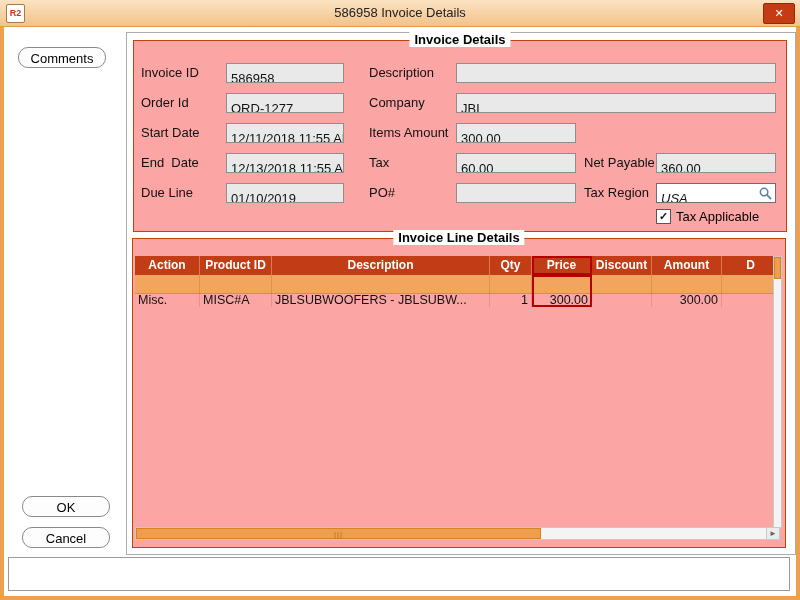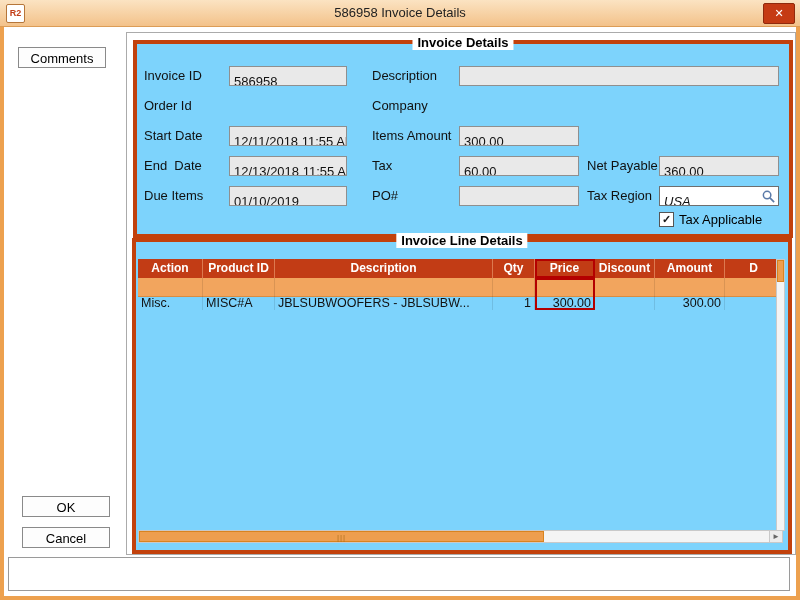--- a/index.html
+++ b/index.html
@@ -15,31 +15,31 @@
   .win-title{position:absolute;left:0;top:0;width:100%;height:26px;text-align:center;
     line-height:26px;font-size:13px;color:#222;}
   .close-btn{position:absolute;right:5px;top:3px;width:30px;height:19px;background:#C53B13;
     border:1px solid #8f2a0c;border-radius:2px;color:#fff;font-size:11px;text-align:center;
     line-height:19px;cursor:pointer;}
 
   
   .inner{position:absolute;left:4px;top:27px;width:792px;height:569px;background:#fff;}
 
   
-  .btn{position:absolute;background:#fdfdfd;border:1px solid #8a8a8a;border-radius:0;
+  .btn{position:absolute;background:#fdfdfd;border:1px solid #8a8a8a;border-radius:10px;
     font-size:13px;text-align:center;line-height:19px;height:21px;box-sizing:border-box;cursor:pointer;}
   .btn-comments{left:18px;top:47px;width:88px;}
   .btn-ok{left:22px;top:496px;width:88px;}
   .btn-cancel{left:22px;top:527px;width:88px;}
 
   
   .main-panel{position:absolute;left:126px;top:32px;width:668px;height:521px;
     border:1px solid #ababab;background:#fff;}
 
-  .groupbox{position:absolute;border:4px solid #c2410c;background:#7dd3fc;}
+  .groupbox{position:absolute;border:1px solid #c2410c;background:#fca5a5;}
   .gb1{left:133px;top:40px;width:652px;height:190px;}
   .gb2{left:132px;top:238px;width:652px;height:308px;}
   .legend{position:absolute;top:-9px;left:50%;transform:translateX(-50%);background:#fff;
     padding:0 5px;font-weight:bold;font-size:13px;white-space:nowrap;}
 
   
   .lbl{position:absolute;font-size:13px;color:#111;line-height:20px;white-space:pre;}
   .fld{position:absolute;height:20px;background:#E9E9E9;border:1px solid #8f8f8f;
     font-size:13px;line-height:18px;padding:6px 4px;box-sizing:border-box;overflow:hidden;
     white-space:nowrap;color:#111;}
@@ -106,34 +106,36 @@
 
   <div class="main-panel"></div>
 
   <div class="groupbox gb1">
     <span class="legend">Invoice Details</span>
 
     <span class="lbl c1l r1">Invoice ID</span>
     <span class="fld c1f r1">586958</span>
 
     <span class="lbl c1l r2">Order Id</span>
+    <span class="fld c1f r2">ORD-1277</span>
 
     <span class="lbl c1l r3">Start Date</span>
     <span class="fld c1f r3">12/11/2018 11:55 AM</span>
 
     <span class="lbl c1l r4">End  Date</span>
     <span class="fld c1f r4">12/13/2018 11:55 AM</span>
 
-    <span class="lbl c1l r5">Due Items</span>
+    <span class="lbl c1l r5">Due Line</span>
     <span class="fld c1f r5">01/10/2019</span>
 
     <span class="lbl c2l r1">Description</span>
     <span class="fld c2f r1 wide"></span>
 
     <span class="lbl c2l r2">Company</span>
+    <span class="fld c2f r2 wide">JBL</span>
 
     <span class="lbl c2l r3">Items Amount</span>
     <span class="fld c2f r3 nar">300.00</span>
 
     <span class="lbl c2l r4">Tax</span>
     <span class="fld c2f r4 nar">60.00</span>
 
     <span class="lbl c3l r4">Net Payable</span>
     <span class="fld c3f r4">360.00</span>
 

